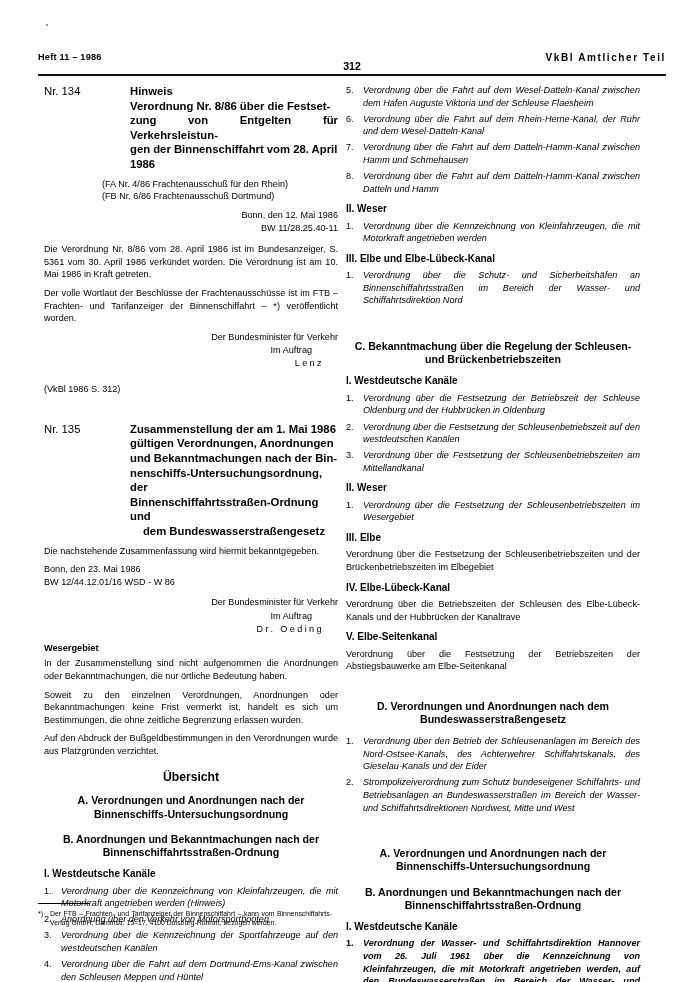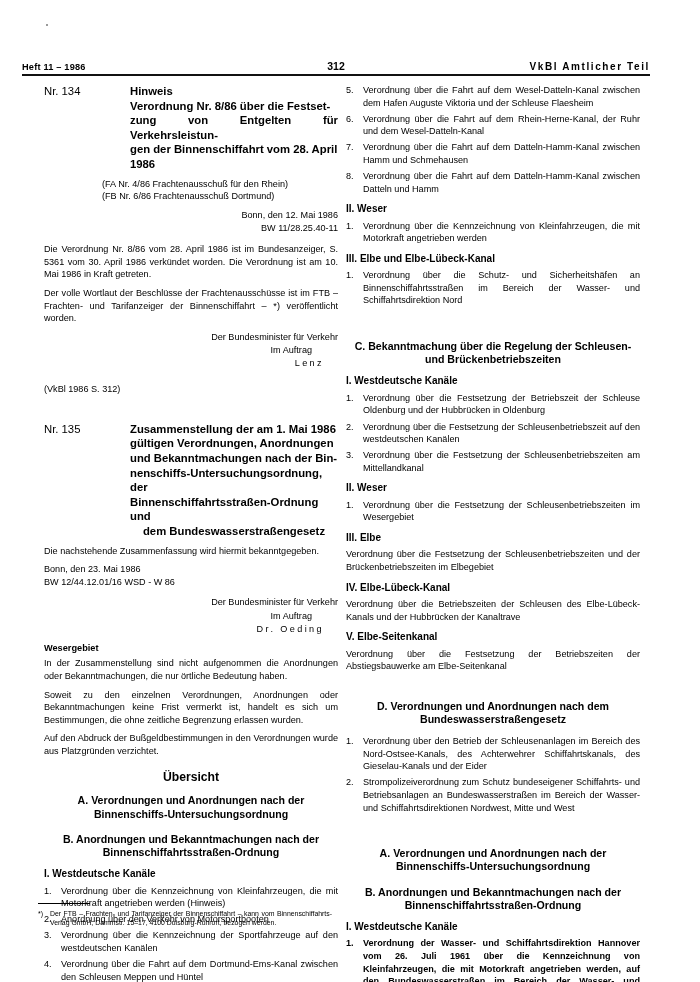--- a/index.html
+++ b/index.html
@@ -22,26 +22,25 @@
     left: 0; top: 0;
     width: 700px;
     height: 982px;
     box-sizing: border-box;
     padding: 0;
   }
 
   
   .runhead {
     position: absolute;
-    left: 22px;
+    left: 38px;
     top: 52px;
     width: 628px;
     height: 20px;
     display: flex;
-    align-items: flex-end;
     justify-content: space-between;
     border-bottom: 2.2px solid #111;
     padding-bottom: 2px;
   }
   .runhead .rh-left {
     font-size: 9.2px;
     font-weight: bold;
     letter-spacing: .2px;
     white-space: nowrap;
   }
@@ -183,21 +182,21 @@
     text-align: justify;
     margin-bottom: 3.5px;
   }
   ol.numlist > li > .li-num {
     position: absolute;
     left: 0;
     top: 0;
     width: 14px;
     text-align: left;
   }
-  ol.numlist > li > .li-tx { display: block; }
+  ol.numlist > li > .li-tx { display: block; font-style: italic; }
   ol.numlist.bold > li { font-weight: bold; }
 
   .plain-para {
     font-size: 9.1px;
     line-height: 12.6px;
     text-align: justify;
     margin-bottom: 5px;
   }
 
   

